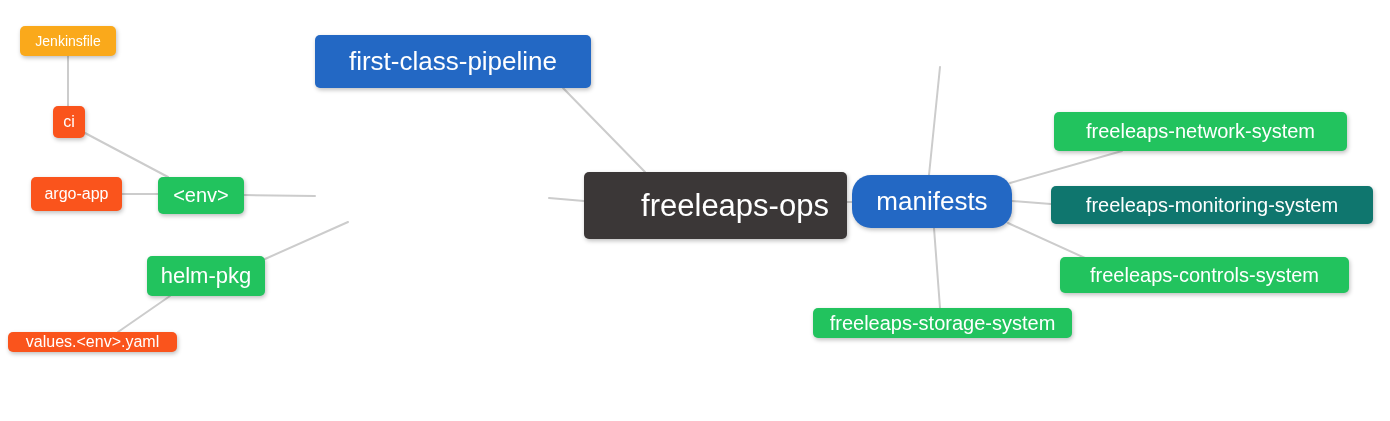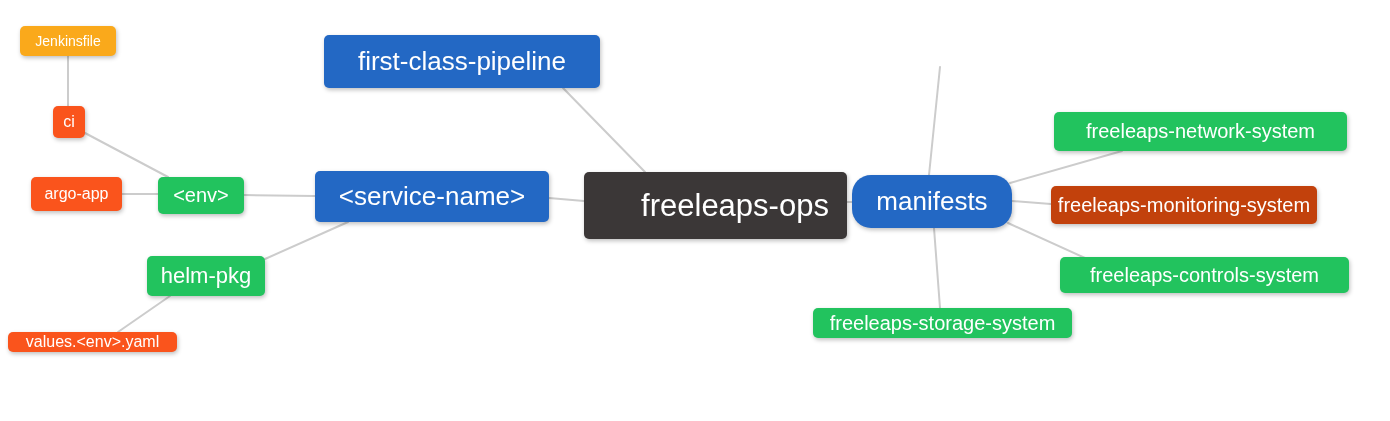--- a/index.html
+++ b/index.html
@@ -70,30 +70,29 @@
   <div class="node" style="left: 53px; top: 106px; width: 32px; height: 32px; font-size: 16px; background-color: rgb(250, 84, 28); color: rgb(255, 255, 255);">ci</div>
 
   <div class="node" style="left: 31px; top: 177px; width: 91px; height: 34px; font-size: 16px; background-color: rgb(250, 84, 28); color: rgb(255, 255, 255);">argo-app</div>
 
   <div class="node" style="left: 158px; top: 177px; width: 86px; height: 37px; font-size: 20px; background-color: rgb(34, 195, 94); color: rgb(255, 255, 255);">&lt;env&gt;</div>
 
   <div class="node" style="left: 147px; top: 256px; width: 118px; height: 40px; font-size: 22px; background-color: rgb(34, 195, 94); color: rgb(255, 255, 255);">helm-pkg</div>
 
   <div class="node" style="left: 8px; top: 332px; width: 169px; height: 20px; font-size: 16px; background-color: rgb(250, 84, 28); color: rgb(255, 255, 255);">values.&lt;env&gt;.yaml</div>
 
-  <div class="node" style="left: 324px; top: 35px; width: 276px; height: 53px; font-size: 26px; background-color: rgb(35, 104, 196); color: rgb(255, 255, 255);">first-class-pipeline</div>
+  <div class="node" style="left: 315px; top: 35px; width: 276px; height: 53px; font-size: 26px; background-color: rgb(35, 104, 196); color: rgb(255, 255, 255);">first-class-pipeline</div>
 
-  <div class="node" style="left: 315px; top: 171px; width: 234px; height: 51px; font-size: 26px; background-color: rgb(35, 104, 196); color: rgb(255, 255, 255);">&lt;service-name&gt;</div>
 
   <div class="node" style="left: 584px; top: 172px; width: 263px; height: 67px; font-size: 31px; background-color: rgb(59, 55, 55); color: rgb(255, 255, 255); padding-left: 39px;">freeleaps-ops</div>
 
   <div class="node" style="left: 852px; top: 175px; width: 160px; height: 53px; font-size: 26px; background-color: rgb(35, 104, 196); color: rgb(255, 255, 255); border-radius: 19px;">manifests</div>
 
 
   <div class="node" style="left: 1054px; top: 112px; width: 293px; height: 39px; font-size: 20px; background-color: rgb(34, 195, 94); color: rgb(255, 255, 255);">freeleaps-network-system</div>
 
-  <div class="node" style="left: 1051px; top: 186px; width: 266px; height: 38px; font-size: 20px; background-color: #c2410c; color: rgb(255, 255, 255);">freeleaps-monitoring-system</div>
+  <div class="node" style="left: 1051px; top: 186px; width: 322px; height: 38px; font-size: 20px; background-color: #0f766e; color: rgb(255, 255, 255);">freeleaps-monitoring-system</div>
 
   <div class="node" style="left: 1060px; top: 257px; width: 289px; height: 36px; font-size: 20px; background-color: rgb(34, 195, 94); color: rgb(255, 255, 255);">freeleaps-controls-system</div>
 
   <div class="node" style="left: 813px; top: 308px; width: 259px; height: 30px; font-size: 20px; background-color: rgb(34, 195, 94); color: rgb(255, 255, 255);">freeleaps-storage-system</div>
 
 </div>
 
 </body></html>

